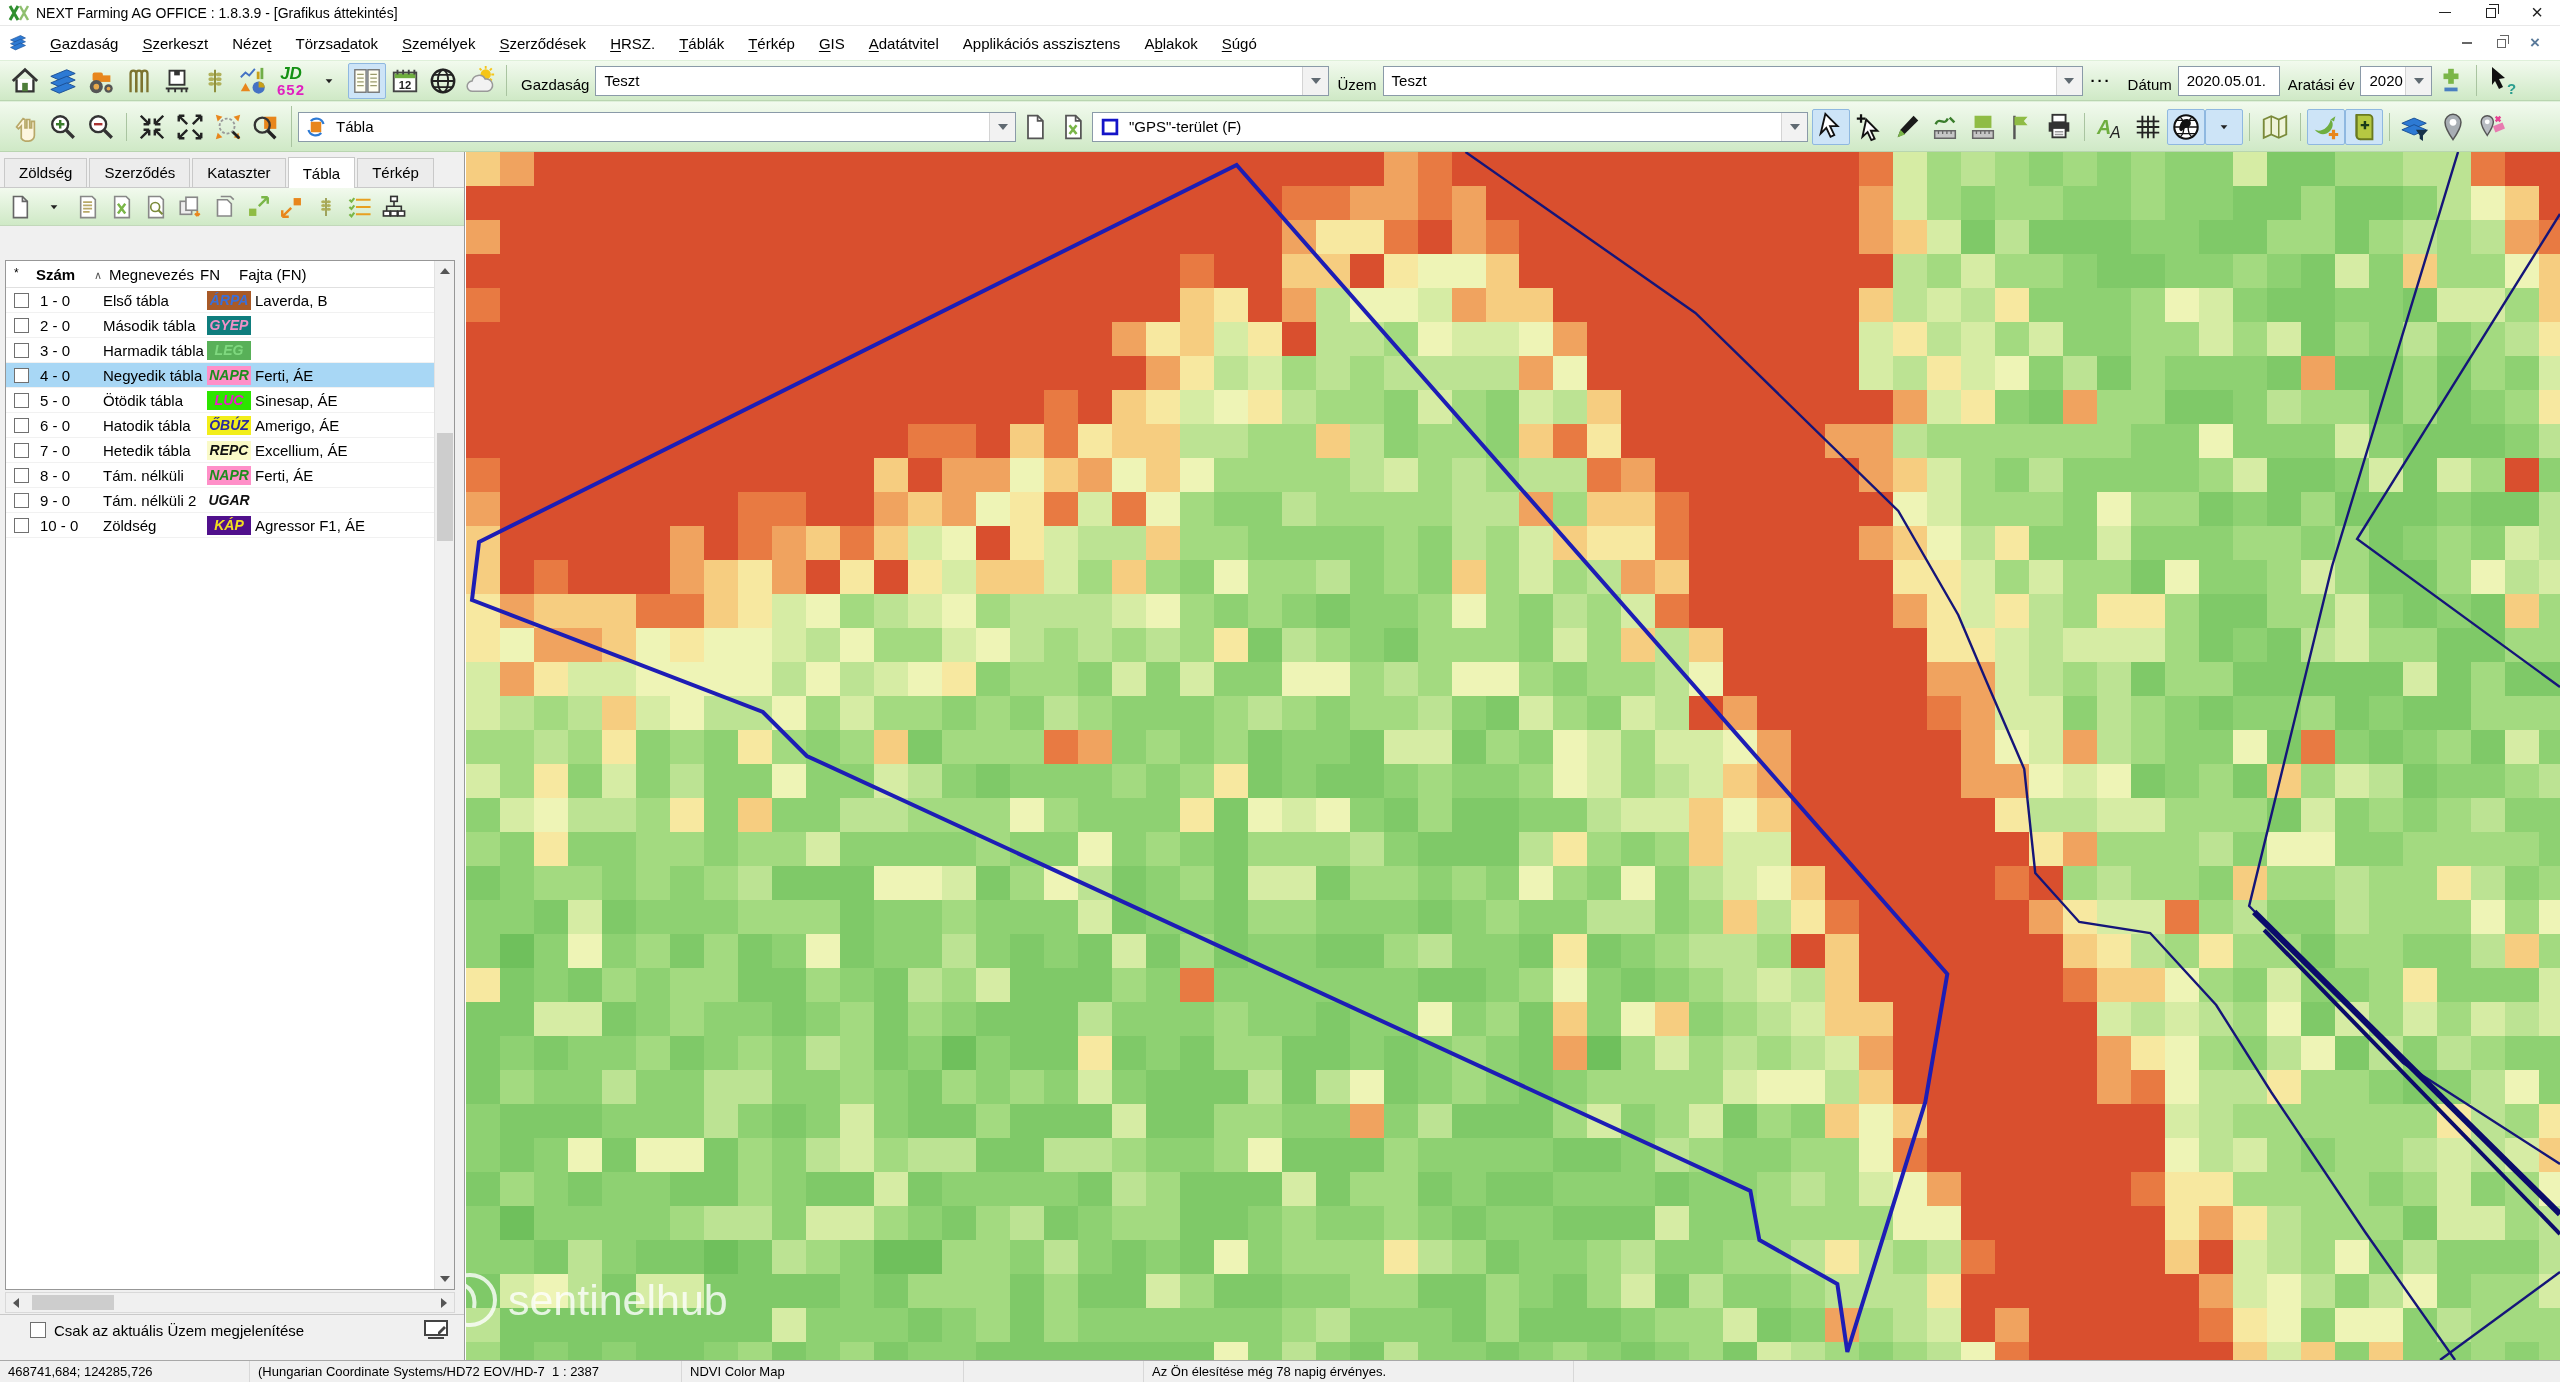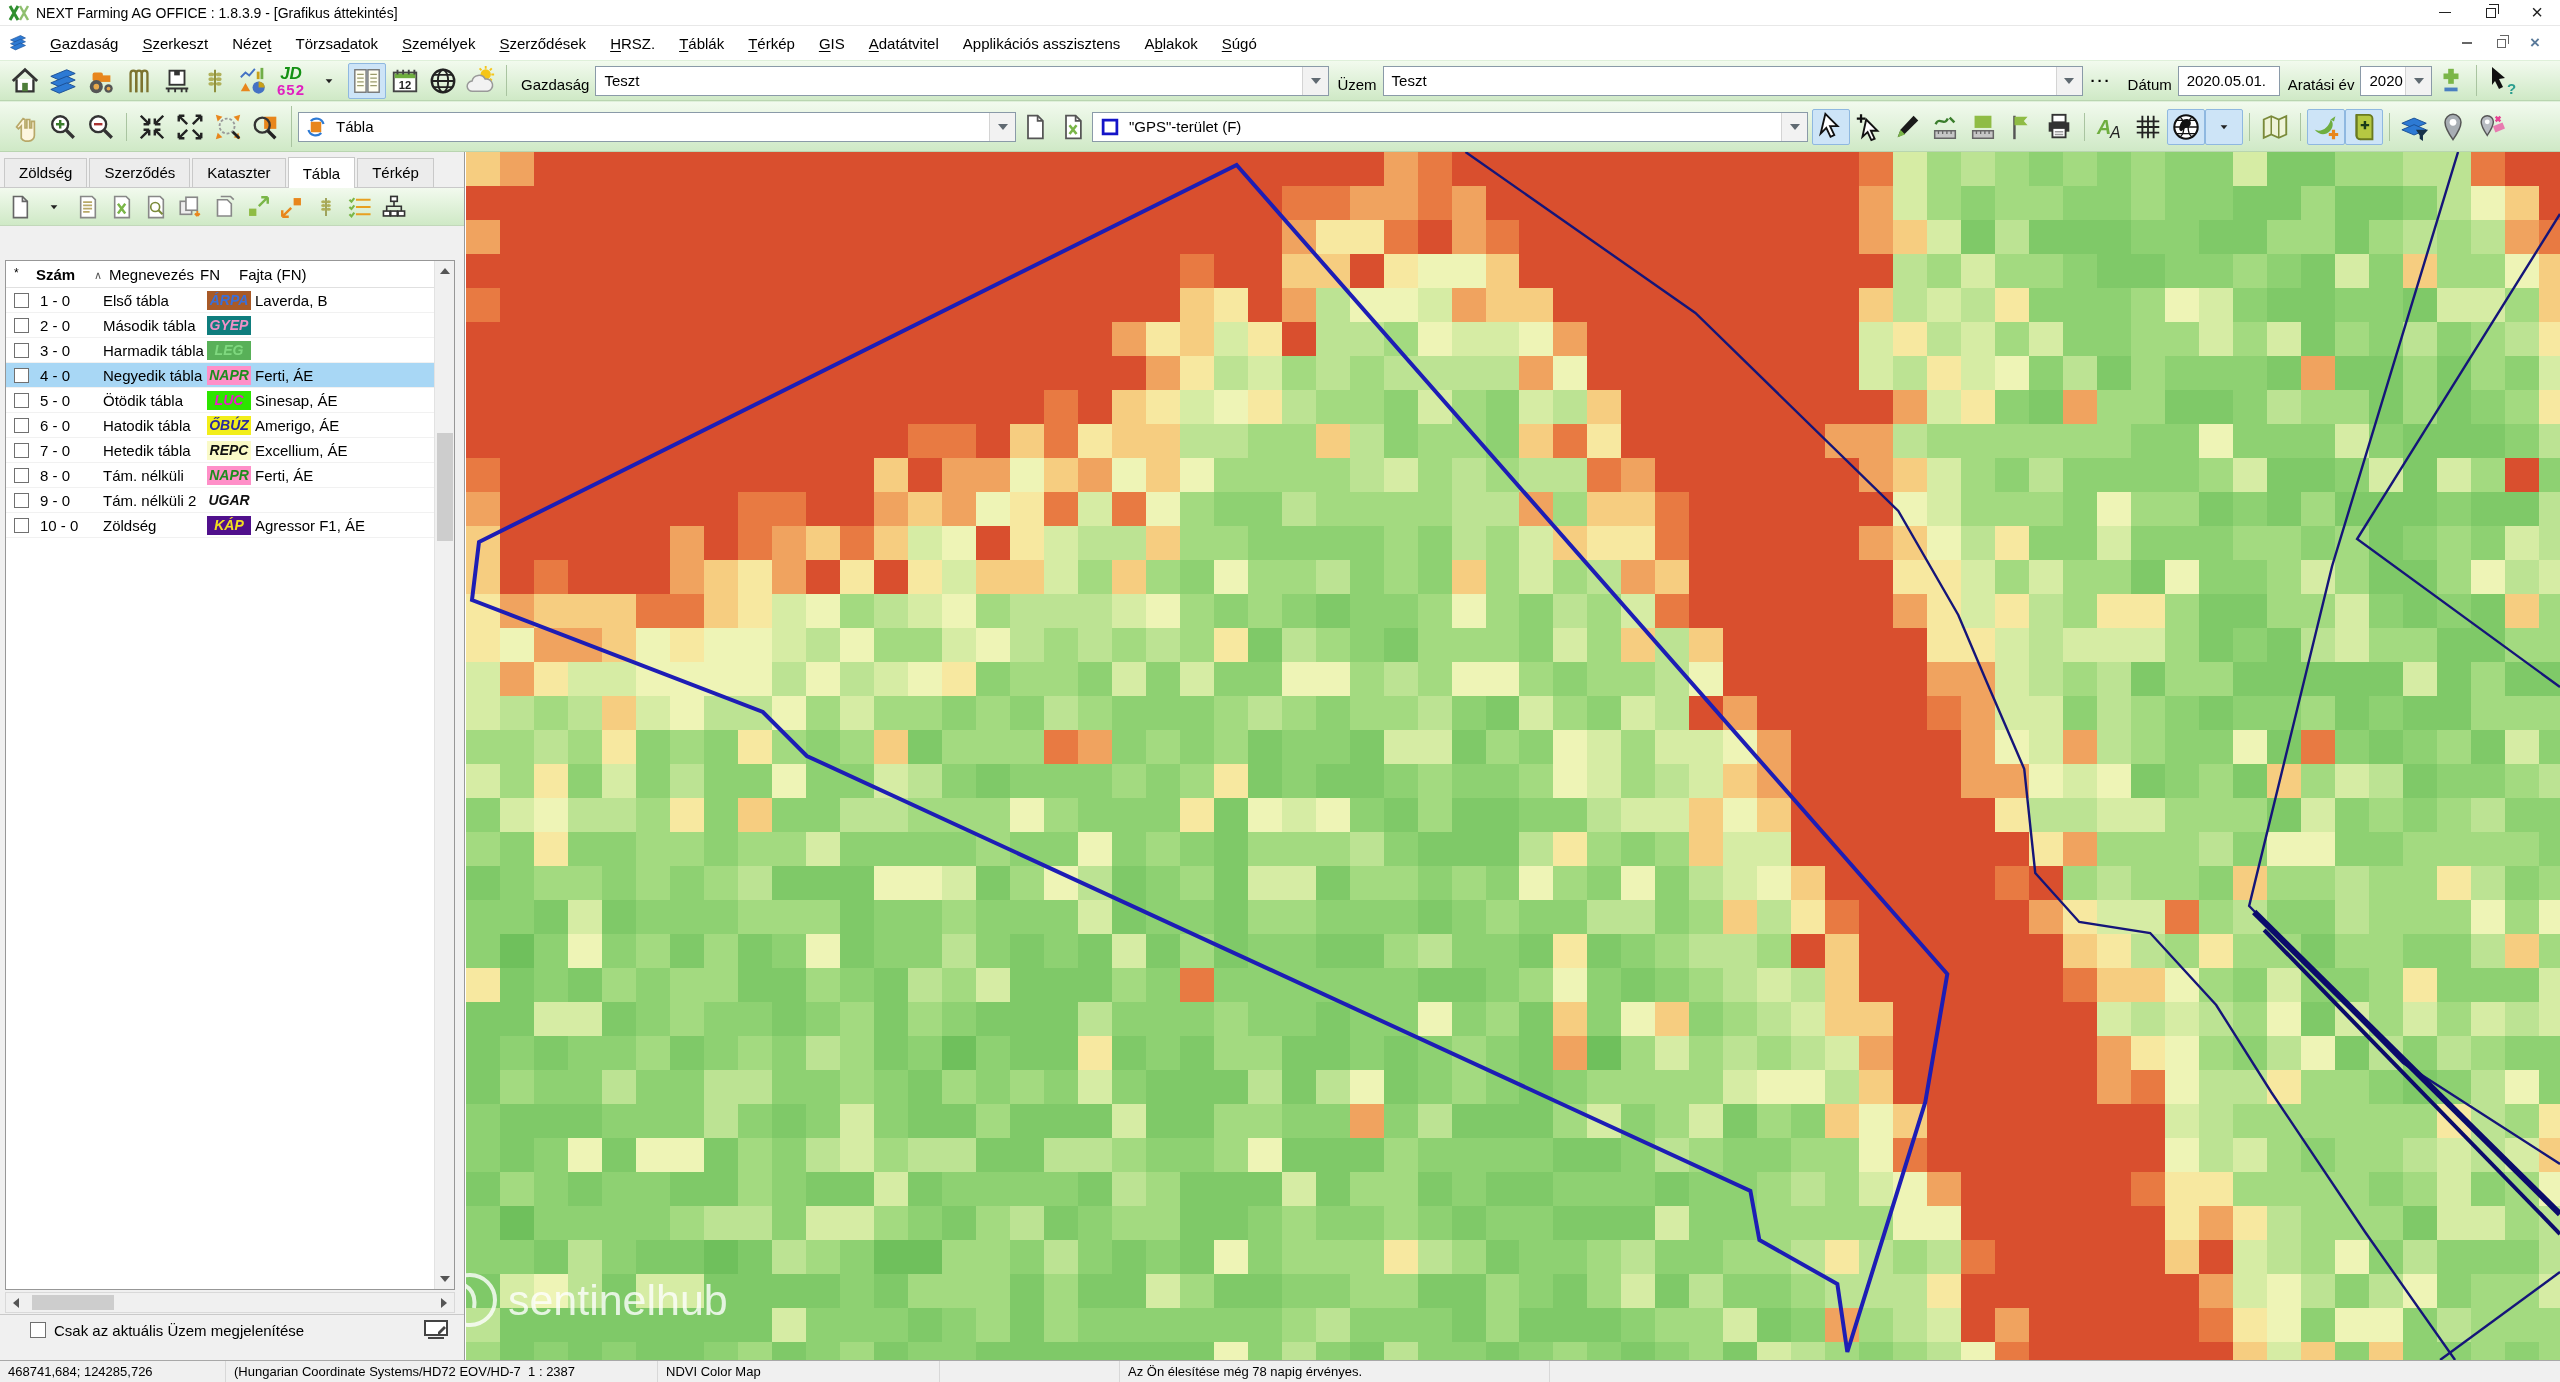--- a/index.html
+++ b/index.html
@@ -2987,21 +2987,21 @@
         <g opacity="0.8">
           <circle cx="4" cy="1148" r="25" fill="none" stroke="#ffffff" stroke-width="4"></circle>
           <path d="M-4 1132c10 4 14 12 12 24" fill="none" stroke="#ffffff" stroke-width="4"></path>
           <text id="wmtext" x="42" y="1163" font-size="43" fill="#ffffff" font-family="Liberation Sans, sans-serif">sentinelhub</text>
         </g>
       </svg>
     </div>
   </div>
 
   <div id="statusbar">
-    <span class="sseg" style="width:226px;">468741,684; 124285,726</span>
+    <span class="sseg" style="width:250px;">468741,684; 124285,726</span>
     <span class="sseg" style="width:432px;">
       <span>(Hungarian Coordinate Systems/HD72  EOV/HD-7</span>&nbsp;&nbsp;<span>1 :  2387</span>
     </span>
     <span class="sseg" style="width:282px;">NDVI Color Map</span>
     <span class="sseg" style="width:180px;"></span>
     <span class="sseg" style="width:430px;">Az Ön élesítése még 78 napig érvényes.</span>
     <span class="sseg" style="flex:1;border-right:none;"></span>
   </div>
 </div>
 

